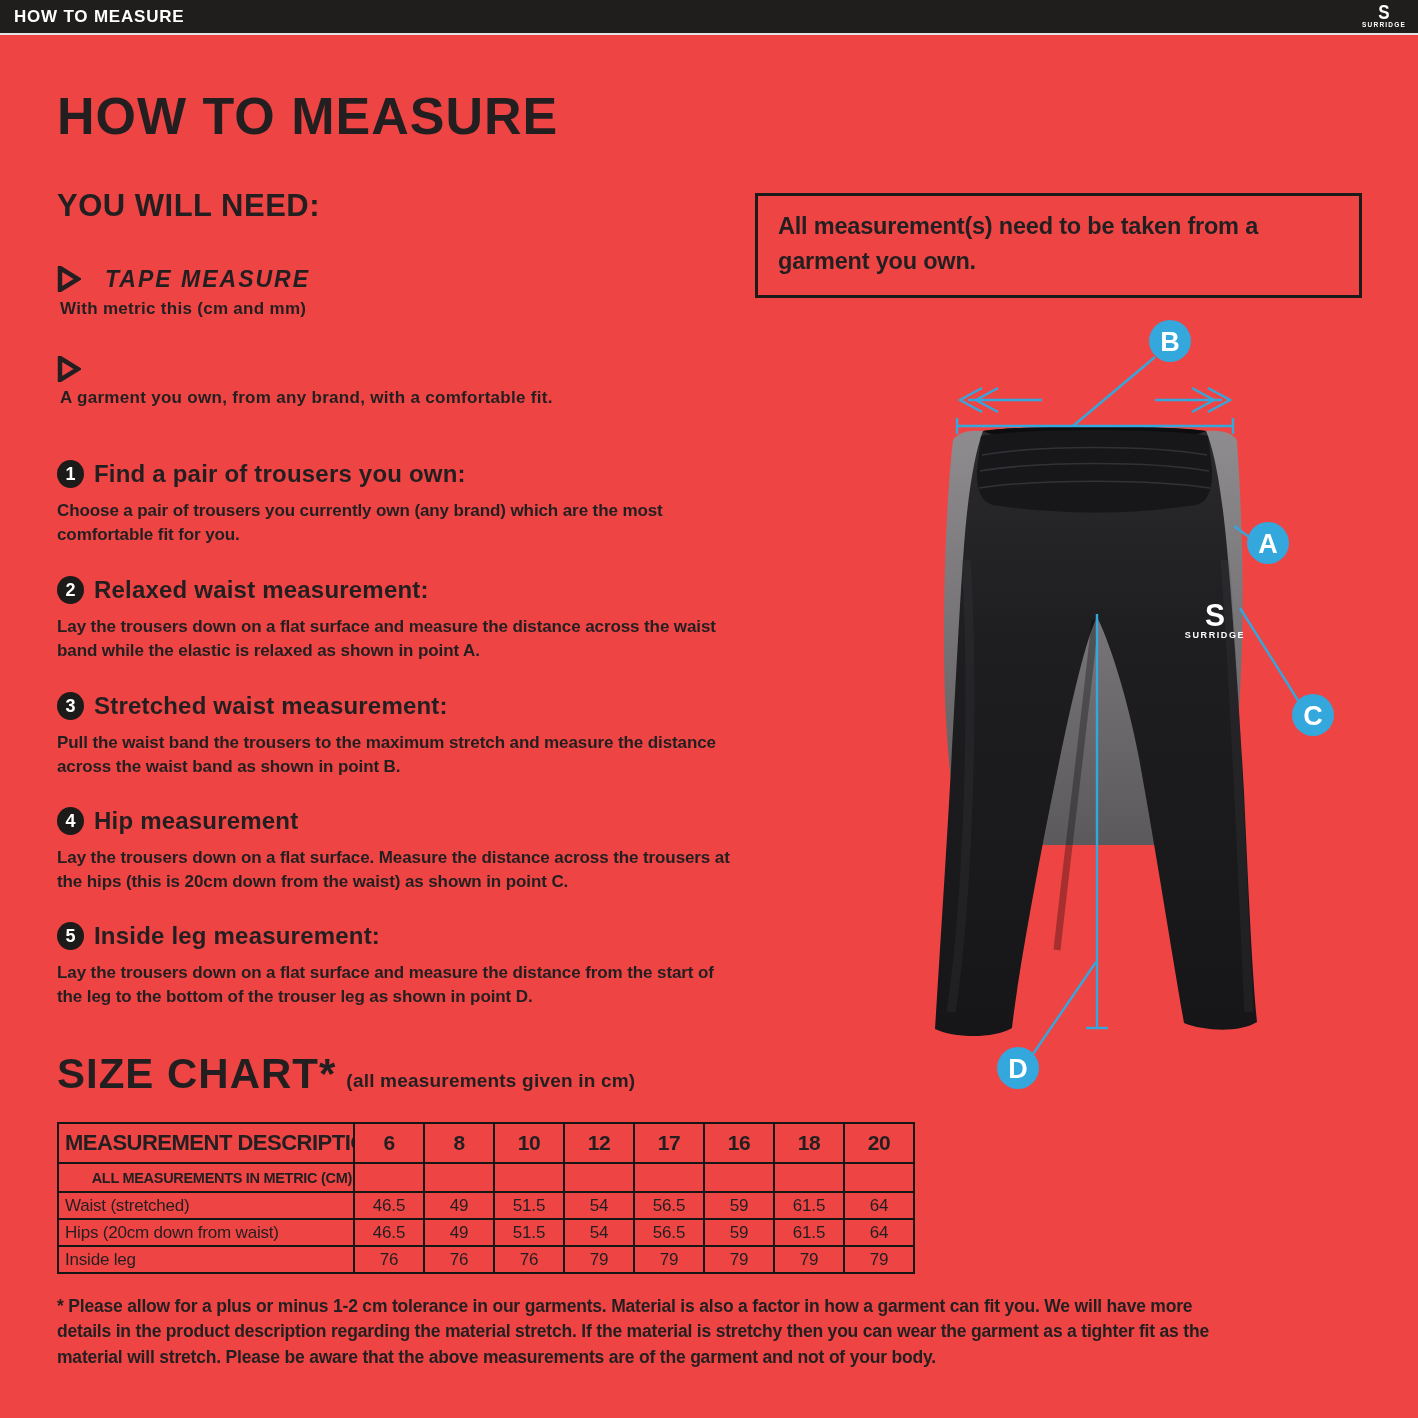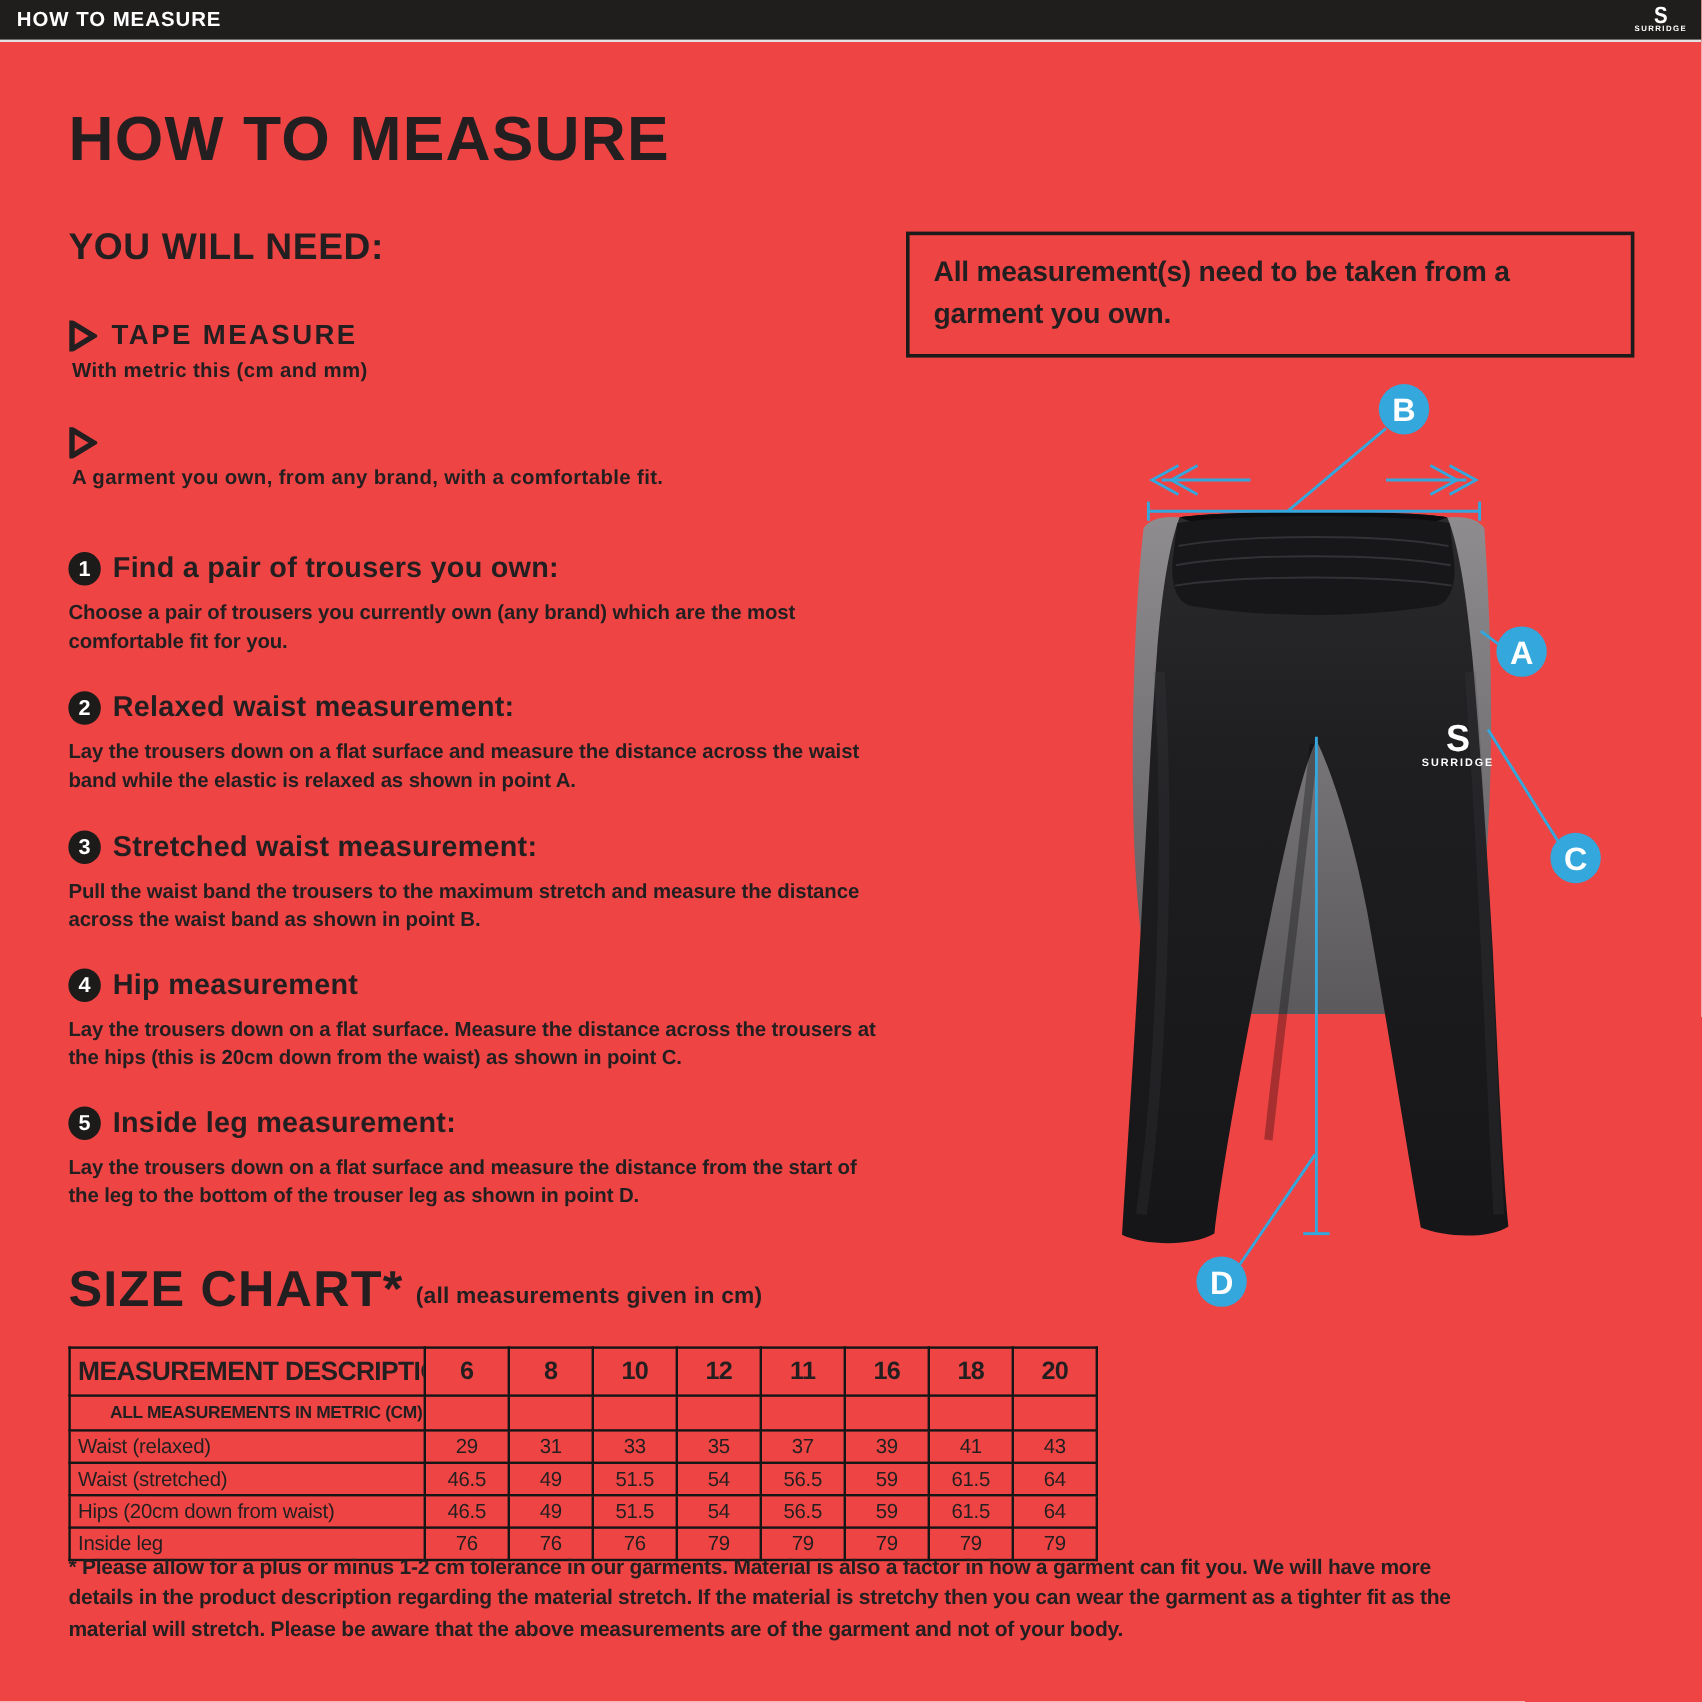--- a/index.html
+++ b/index.html
@@ -12,21 +12,21 @@
   .topbar-title{color:#ffffff;font-size:17px;font-weight:800;letter-spacing:.8px;padding-left:14px;}
   .brand{display:flex;flex-direction:column;align-items:center;padding-right:12px;line-height:1;}
   .brand .mark{color:#fff;font-size:17px;font-weight:800;transform:scaleY(1.15);}
   .brand .name{color:#fff;font-size:6.5px;font-weight:700;letter-spacing:1.2px;margin-top:1px;}
 
   
   .main-title{position:absolute;left:57px;top:86px;font-size:52px;font-weight:800;letter-spacing:1px;}
   .need-heading{position:absolute;left:57px;top:188px;font-size:31px;font-weight:800;letter-spacing:.5px;}
 
   .need-item{position:absolute;left:57px;}
-  .need-row{display:flex;align-items:flex-end;gap:12px;}
+  .need-row{display:flex;align-items:flex-start;gap:24px;font-style:italic;}
   .tri-icon{width:24px;height:26px;flex:0 0 auto;}
   .need-title{font-size:23px;font-weight:800;letter-spacing:2px;}
   .need-sub{font-size:17px;font-weight:700;letter-spacing:.3px;margin-top:6px;margin-left:3px;}
 
   
   .note-box{position:absolute;left:755px;top:193px;width:607px;box-sizing:border-box;
             border:3px solid #1d1b1a;padding:13px 20px 15px 20px;
             font-size:23.5px;font-weight:700;line-height:1.5;letter-spacing:-.2px;}
 
   
@@ -242,46 +242,35 @@
         <col class="sz">
         <col class="sz">
     </colgroup>
     <tbody>
         <tr class="head">
       <th class="desc">MEASUREMENT DESCRIPTION</th>
       <th>6</th>
       <th>8</th>
       <th>10</th>
       <th>12</th>
-      <th>11</th>
+      <th>17</th>
       <th>16</th>
       <th>18</th>
       <th>20</th>
     </tr>
     <tr class="metric">
       <td>ALL MEASUREMENTS IN METRIC (CM)</td>
       <td></td>
           <td></td>
           <td></td>
           <td></td>
           <td></td>
           <td></td>
           <td></td>
           <td></td>
-    </tr>
-    <tr class="data">
-      <td class="lbl">Waist (relaxed)</td>
-      <td>29</td>
-      <td>31</td>
-      <td>33</td>
-      <td>35</td>
-      <td>37</td>
-      <td>39</td>
-      <td>41</td>
-      <td>43</td>
     </tr>
     <tr class="data">
       <td class="lbl">Waist (stretched)</td>
       <td>46.5</td>
       <td>49</td>
       <td>51.5</td>
       <td>54</td>
       <td>56.5</td>
       <td>59</td>
       <td>61.5</td>

